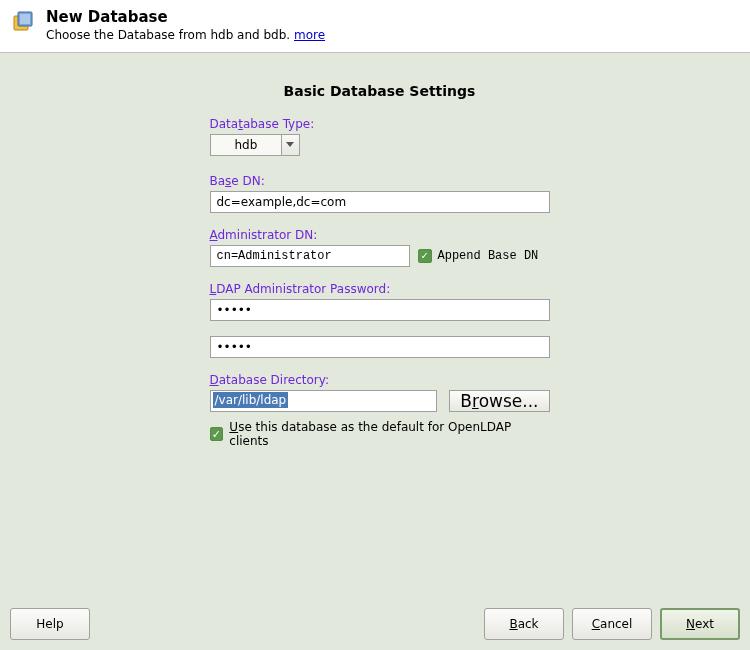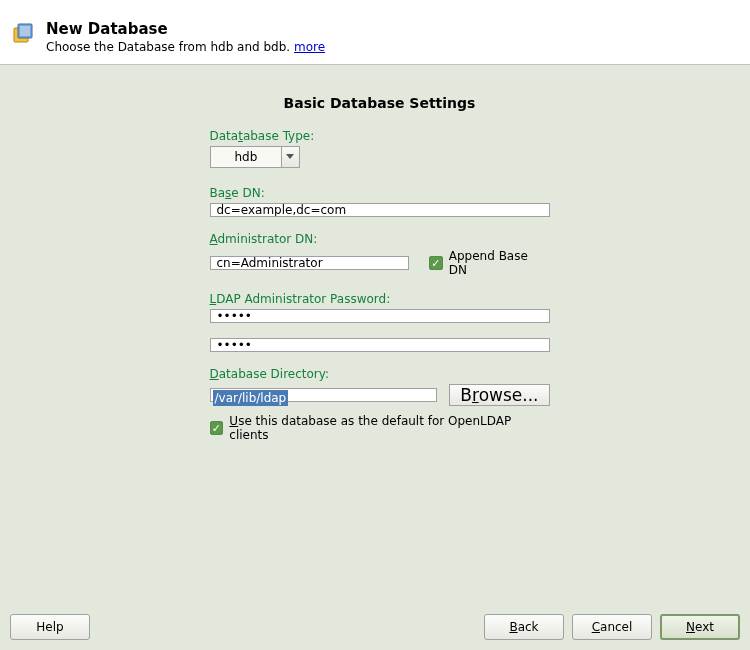--- a/index.html
+++ b/index.html
@@ -11,21 +11,21 @@
       font-family: "DejaVu Sans", "Liberation Sans", Arial, sans-serif;
       font-size: 12px;
       background: #e2e8dc;
       width: 750px;
       height: 650px;
       overflow: hidden;
       position: relative;
     }
     .header {
       background: #ffffff;
-      padding: 20px 12px 10px 12px;
+      padding: 8px 12px 10px 12px;
       border-bottom: 1px solid #c0c0c0;
       display: flex;
       align-items: flex-start;
       gap: 10px;
       justify-content: center;
     }
     .header-icon {
       width: 24px;
       height: 24px;
       flex-shrink: 0;
@@ -62,32 +62,32 @@
       color: #000;
       text-align: center;
       margin-bottom: 18px;
     }
     .form-area {
       width: 340px;
     }
     .form-label {
       display: block;
       font-size: 12px;
-      color: #15803d;
+      color: #6d28d9;
       margin-bottom: 3px;
     }
     .u {
       text-decoration: underline;
     }
     .form-row {
       margin-bottom: 15px;
     }
     .text-input {
       width: 100%;
-      height: 14px;
+      height: 22px;
       padding: 2px 6px;
       font-size: 12px;
       font-family: inherit;
       border: 1px solid #a0a0a0;
       background: #ffffff;
       color: #000;
     }
     .text-input.medium {
       width: 200px;
     }
@@ -116,21 +116,22 @@
       height: 20px;
       border-left: 1px solid #a0a0a0;
       display: flex;
       align-items: center;
       justify-content: center;
       background: linear-gradient(#f8f8f5, #e8e8e2);
     }
     .row-inline {
       display: flex;
       align-items: center;
-      gap: 20px;
+      gap: 8px;
+      font-family: Liberation Mono, monospace;
     }
     .checkbox-wrap {
       display: flex;
       align-items: center;
       gap: 6px;
       cursor: pointer;
     }
     .checkbox-box {
       width: 14px;
       height: 14px;
@@ -178,21 +179,21 @@
       display: flex;
       align-items: center;
       justify-content: space-between;
     }
     .footer-right {
       display: flex;
       gap: 8px;
     }
     .footer-btn {
       min-width: 80px;
-      height: 26px;
+      height: 32px;
       padding: 0 14px;
       font-size: 12px;
       font-family: inherit;
       border: 1px solid #a0a0a0;
       background: linear-gradient(#fcfcfa, #e8e8e2);
       cursor: pointer;
       color: #000;
       border-radius: 3px;
       margin-top: 20px;
     }

